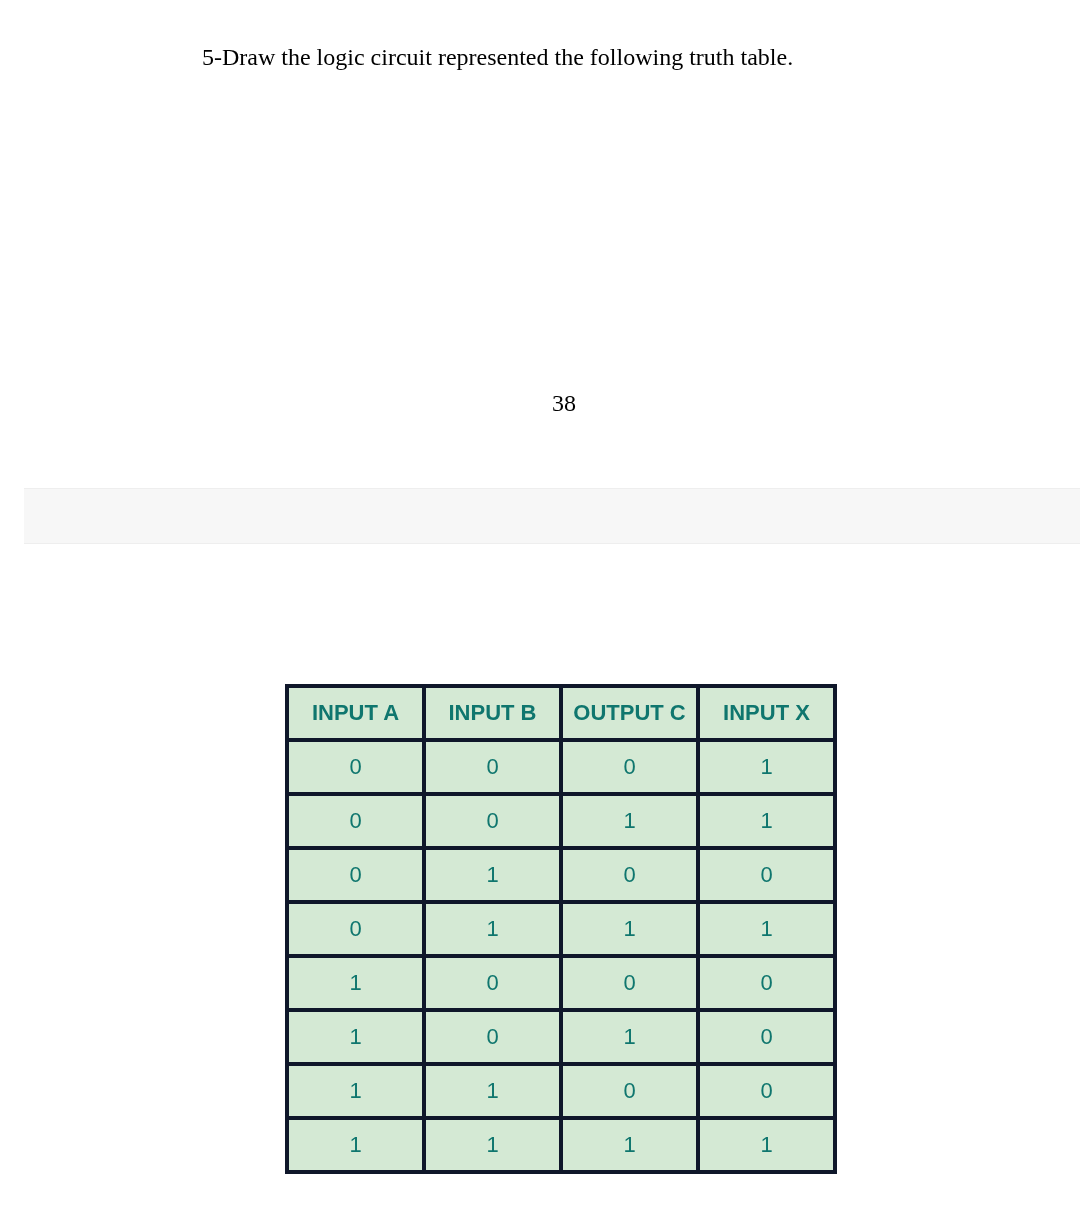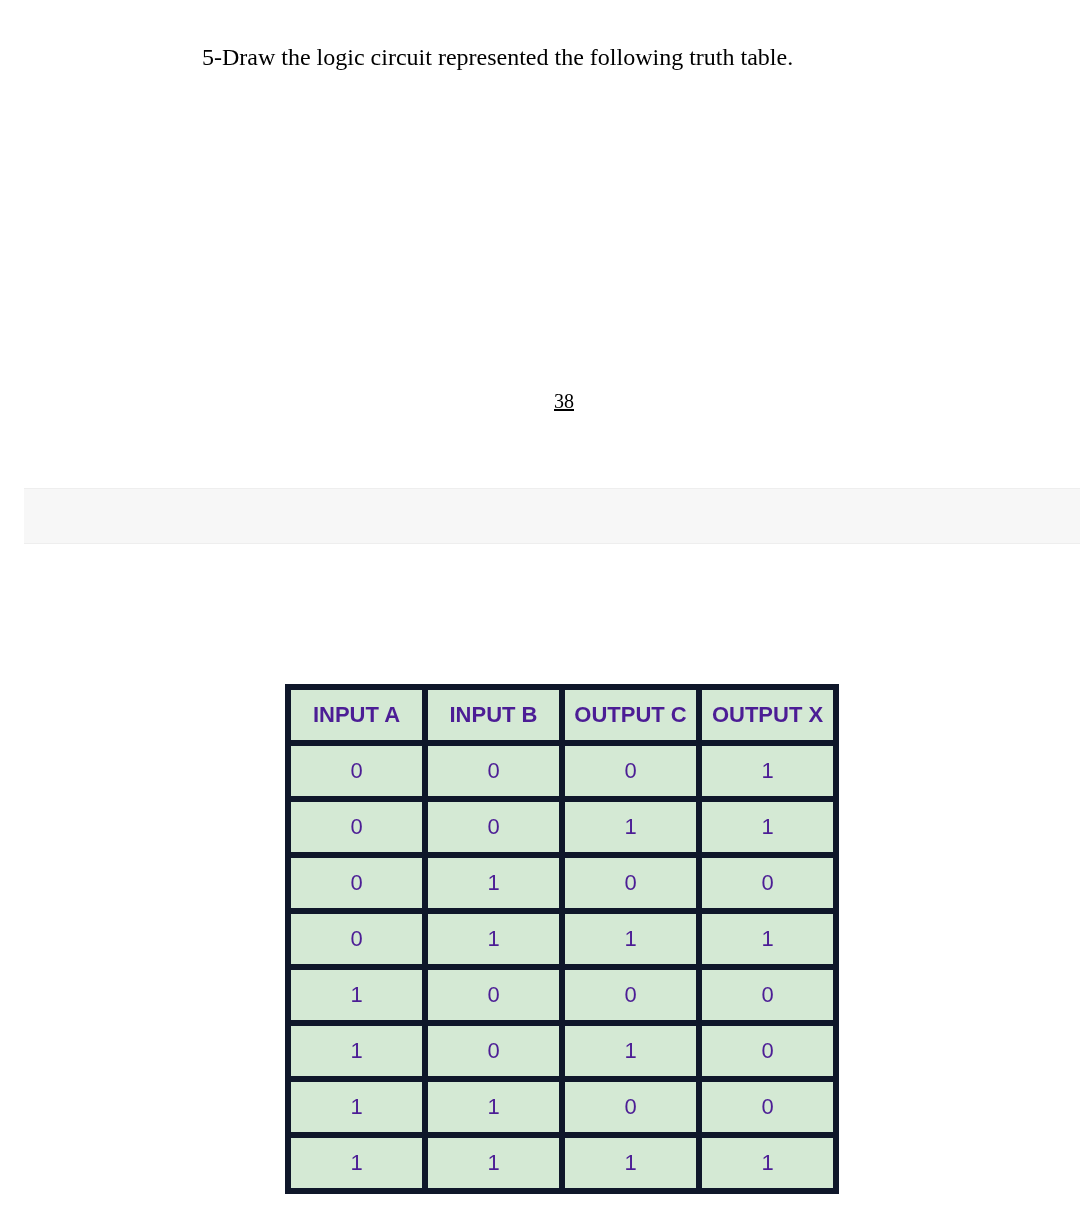--- a/index.html
+++ b/index.html
@@ -19,49 +19,48 @@
       top: 20px;
       left: 178px;
       font-size: 24px;
       color: #000;
     }
     .page-number {
       position: absolute;
       top: 366px;
       left: 50%;
       transform: translateX(-50%);
-      font-size: 20px;
+      font-size: 24px;
       color: #000;
-      text-decoration: underline;
     }
     .page-divider {
       position: absolute;
       top: 464px;
       left: 0;
       width: 100%;
       height: 56px;
       background: #f7f7f7;
       border-top: 1px solid #eee;
       border-bottom: 1px solid #eee;
     }
     .truth-table {
       position: absolute;
       top: 660px;
       left: 261px;
       border-collapse: collapse;
       font-family: Arial, Helvetica, sans-serif;
     }
     .truth-table th,
     .truth-table td {
-      border: 6px solid #0f172a;
+      border: 4px solid #0f172a;
       text-align: center;
       padding: 12px 0;
       width: 137px;
       font-size: 22px;
-      color: #4c1d95;
+      color: #0f766e;
     }
     .truth-table th {
       background: #d4e9d4;
       font-weight: bold;
     }
     .truth-table td {
       background: #d4e9d4;
     }
   </style>
 </head>
@@ -72,21 +71,21 @@
 <div class="page-number">38</div>
 
 <div class="page-divider"></div>
 
 <table class="truth-table">
   <thead>
     <tr>
       <th>INPUT A</th>
       <th>INPUT B</th>
       <th>OUTPUT C</th>
-      <th>OUTPUT X</th>
+      <th>INPUT X</th>
     </tr>
   </thead>
   <tbody>
     <tr>
       <td>0</td>
       <td>0</td>
       <td>0</td>
       <td>1</td>
     </tr>
     <tr>

